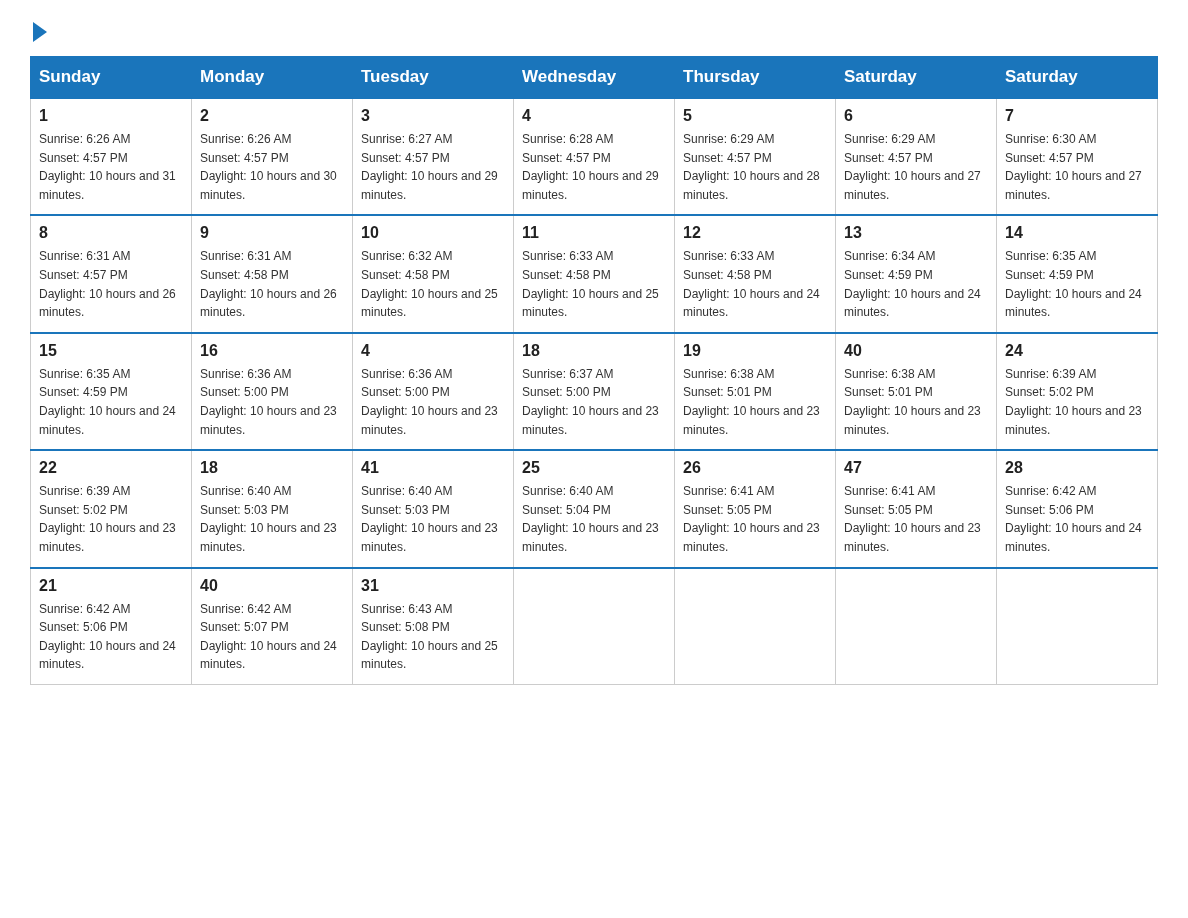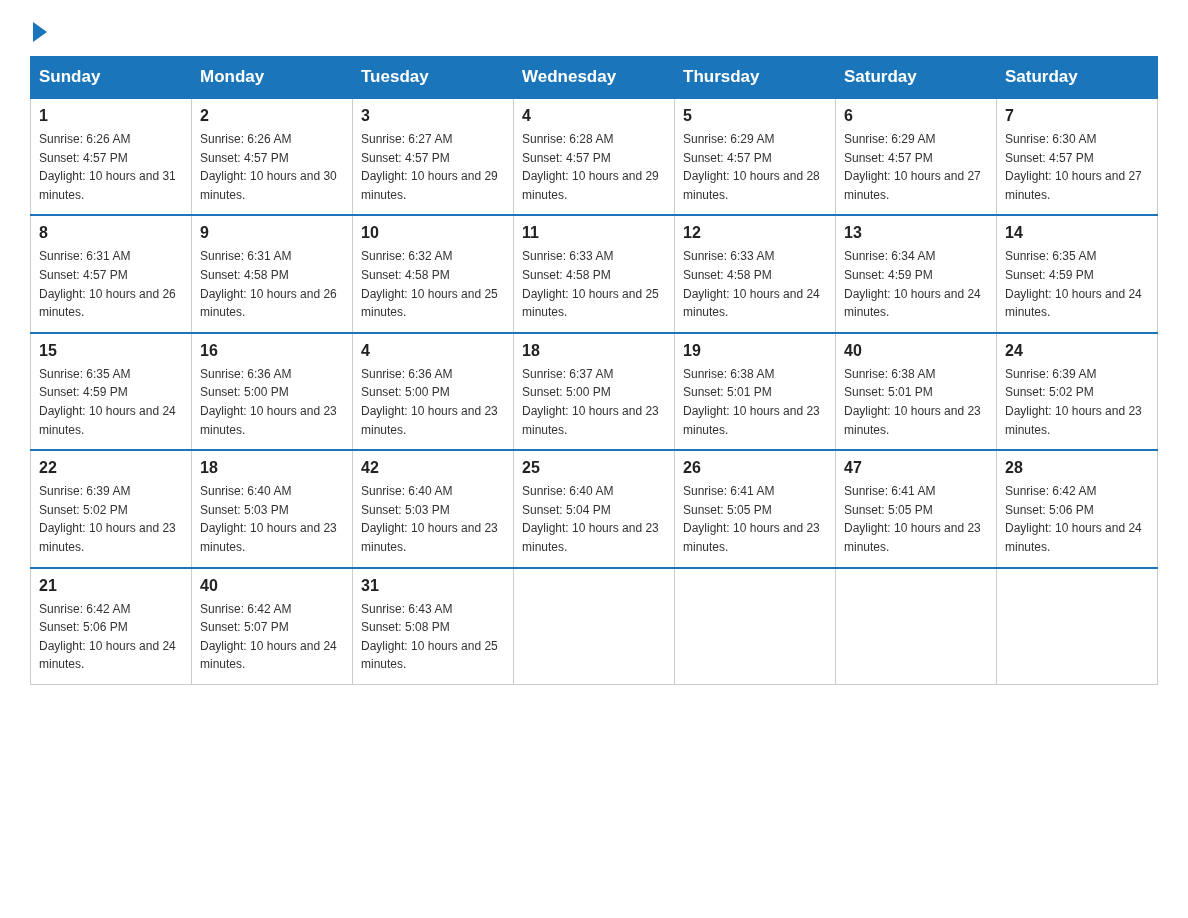--- a/index.html
+++ b/index.html
@@ -318,21 +318,21 @@
         </td>
         <td>
           <span class="day-num">18</span>
           <div class="day-info">
             Sunrise: 6:40 AM<br>
             Sunset: 5:03 PM<br>
             Daylight: 10 hours and 23 minutes.
           </div>
         </td>
         <td>
-          <span class="day-num">42</span>
+          <span class="day-num">41</span>
           <div class="day-info">
             Sunrise: 6:40 AM<br>
             Sunset: 5:03 PM<br>
             Daylight: 10 hours and 23 minutes.
           </div>
         </td>
         <td>
           <span class="day-num">25</span>
           <div class="day-info">
             Sunrise: 6:40 AM<br>

